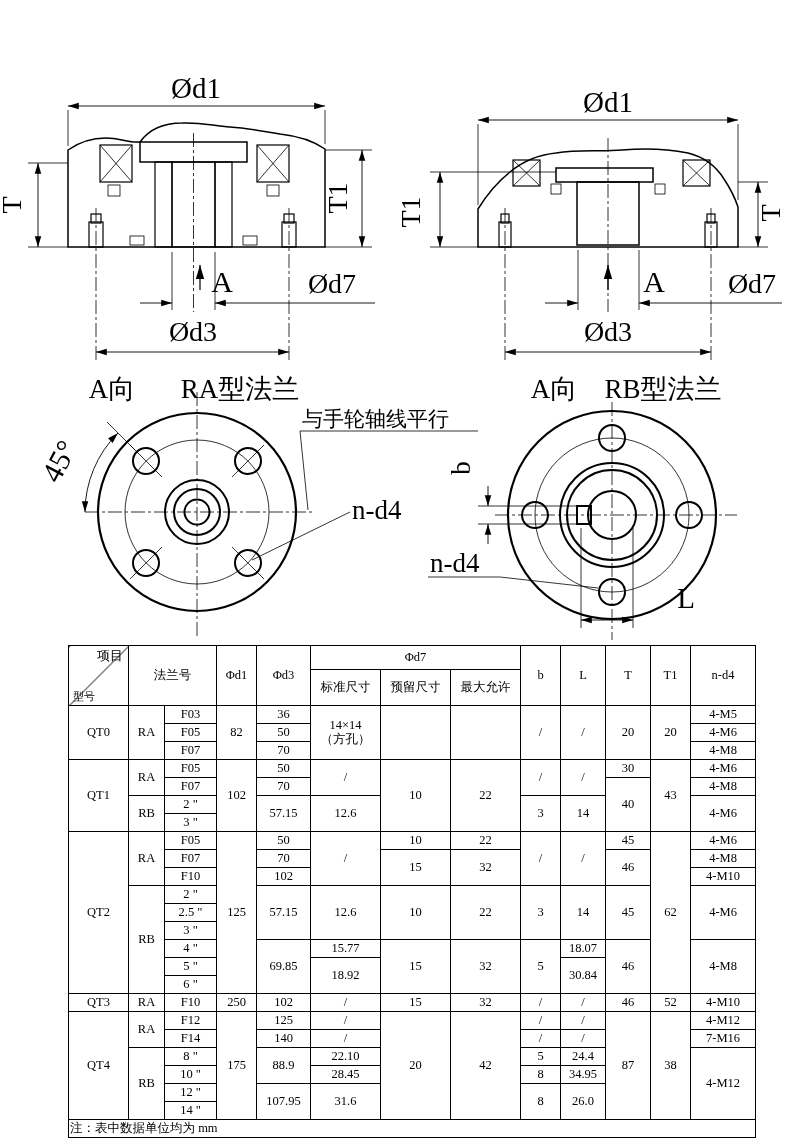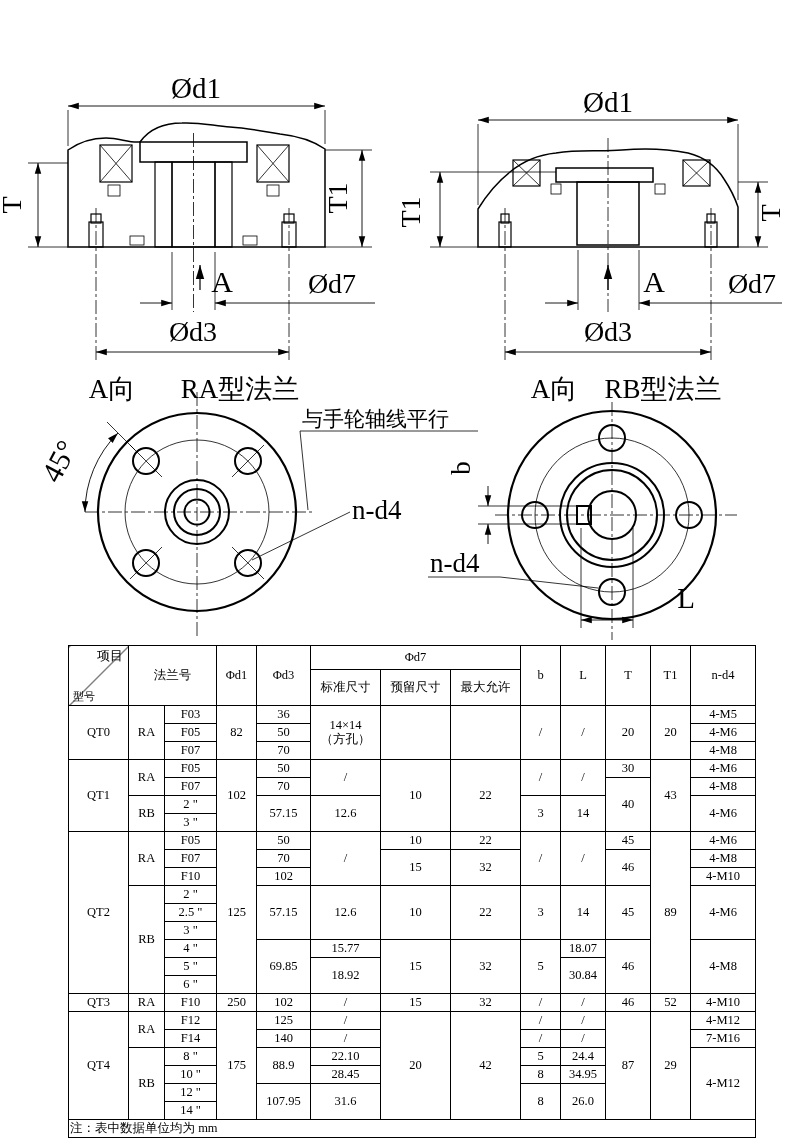--- a/index.html
+++ b/index.html
@@ -365,21 +365,21 @@
             <td rowspan="3">RA</td>
             <td>F05</td>
             <td rowspan="9">125</td>
             <td>50</td>
             <td rowspan="3">/</td>
             <td>10</td>
             <td>22</td>
             <td rowspan="3">/</td>
             <td rowspan="3">/</td>
             <td>45</td>
-            <td rowspan="9">89</td>
+            <td rowspan="9">62</td>
             <td>4-M6</td>
           </tr>
           <tr>
             <td>F07</td>
             <td>70</td>
             <td rowspan="2">15</td>
             <td rowspan="2">32</td>
             <td rowspan="2">46</td>
             <td>4-M8</td>
           </tr>
@@ -445,21 +445,21 @@
             <td rowspan="2">RA</td>
             <td>F12</td>
             <td rowspan="6">175</td>
             <td>125</td>
             <td>/</td>
             <td rowspan="6">20</td>
             <td rowspan="6">42</td>
             <td>/</td>
             <td>/</td>
             <td rowspan="6">87</td>
-            <td rowspan="6">29</td>
+            <td rowspan="6">38</td>
             <td>4-M12</td>
           </tr>
           <tr>
             <td>F14</td>
             <td>140</td>
             <td>/</td>
             <td>/</td>
             <td>/</td>
             <td>7-M16</td>
           </tr>

